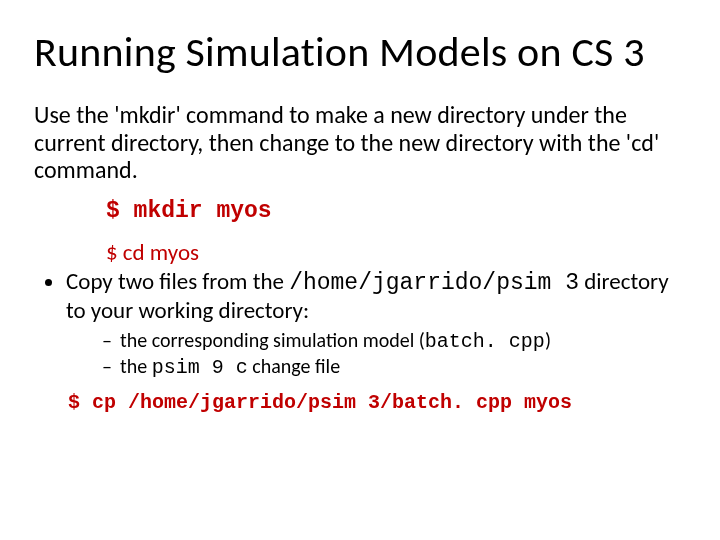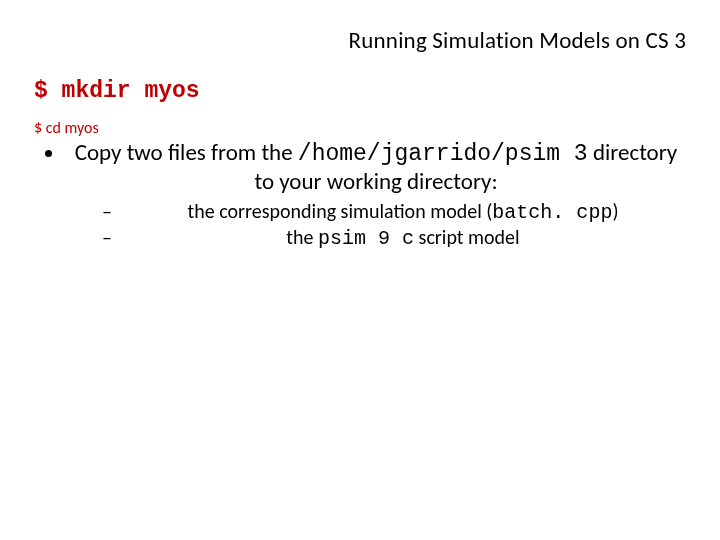--- a/index.html
+++ b/index.html
@@ -9,57 +9,57 @@
     height: 540px;
     background: #fff;
     font-family: Calibri, "Segoe UI", Arial, sans-serif;
     color: #000;
   }
   .slide {
     box-sizing: border-box;
     padding: 18px 34px 0 34px;
   }
   .title {
-    font-size: 23px;
+    font-size: 42px;
     font-weight: 400;
-    text-align: right;
+    text-align: left;
     margin: 8px 0 24px 0;
     letter-spacing: 0.2px;
   }
   .intro {
     font-size: 24px;
     line-height: 1.15;
     margin: 0 0 14px 0;
   }
   .commands-mid {
+    margin-left: 72px;
   }
   .cmd1 {
     font-family: "Courier New", monospace;
     font-weight: bold;
     font-size: 23px;
     color: #c00000;
     margin: 8px 0 14px 0;
   }
   .cmd2 {
     font-family: Calibri, "Segoe UI", Arial, sans-serif;
     font-weight: 400;
-    font-size: 16px;
+    font-size: 23px;
     color: #c00000;
     margin: 0 0 2px 0;
   }
   ul.bullets {
     margin: 0 0 0 32px;
     padding: 0;
   }
   ul.bullets > li {
     font-size: 23px;
     line-height: 1.18;
     margin: 0 0 4px 0;
     list-style: disc;
-    text-align: center;
   }
   ul.sub {
     margin: 4px 0 10px 36px;
     padding: 0;
   }
   ul.sub > li {
     font-size: 20px;
     line-height: 1.25;
     list-style: none;
     position: relative;
@@ -84,35 +84,37 @@
     color: #c00000;
     line-height: 1.25;
   }
 </style>
 </head>
 <body>
 
 <div class="slide">
   <h1 class="title">Running Simulation Models on CS 3</h1>
 
+  <p class="intro">Use the 'mkdir' command to make a new directory under the current directory, then change to the new directory with the 'cd' command.</p>
 
   <div class="commands-mid">
     <div class="cmd1">$ mkdir myos</div>
     <div class="cmd2">$ cd myos</div>
   </div>
 
   <ul class="bullets">
     <li>
       <span>Copy two files from the </span><span class="mono">/home/jgarrido/psim 3</span><span> directory to your working directory:</span>
       <ul class="sub">
         <li>
           <span>the corresponding simulation model (</span><span class="mono">batch. cpp</span><span>)</span>
         </li>
         <li>
-          <span>the </span><span class="mono">psim 9 c</span><span> script model</span>
+          <span>the </span><span class="mono">psim 9 c</span><span> change file</span>
         </li>
       </ul>
     </li>
   </ul>
 
   <div class="final-cmds">
+    <div>$ cp /home/jgarrido/psim 3/batch. cpp myos</div>
   </div>
 </div>
 
 </body></html>

